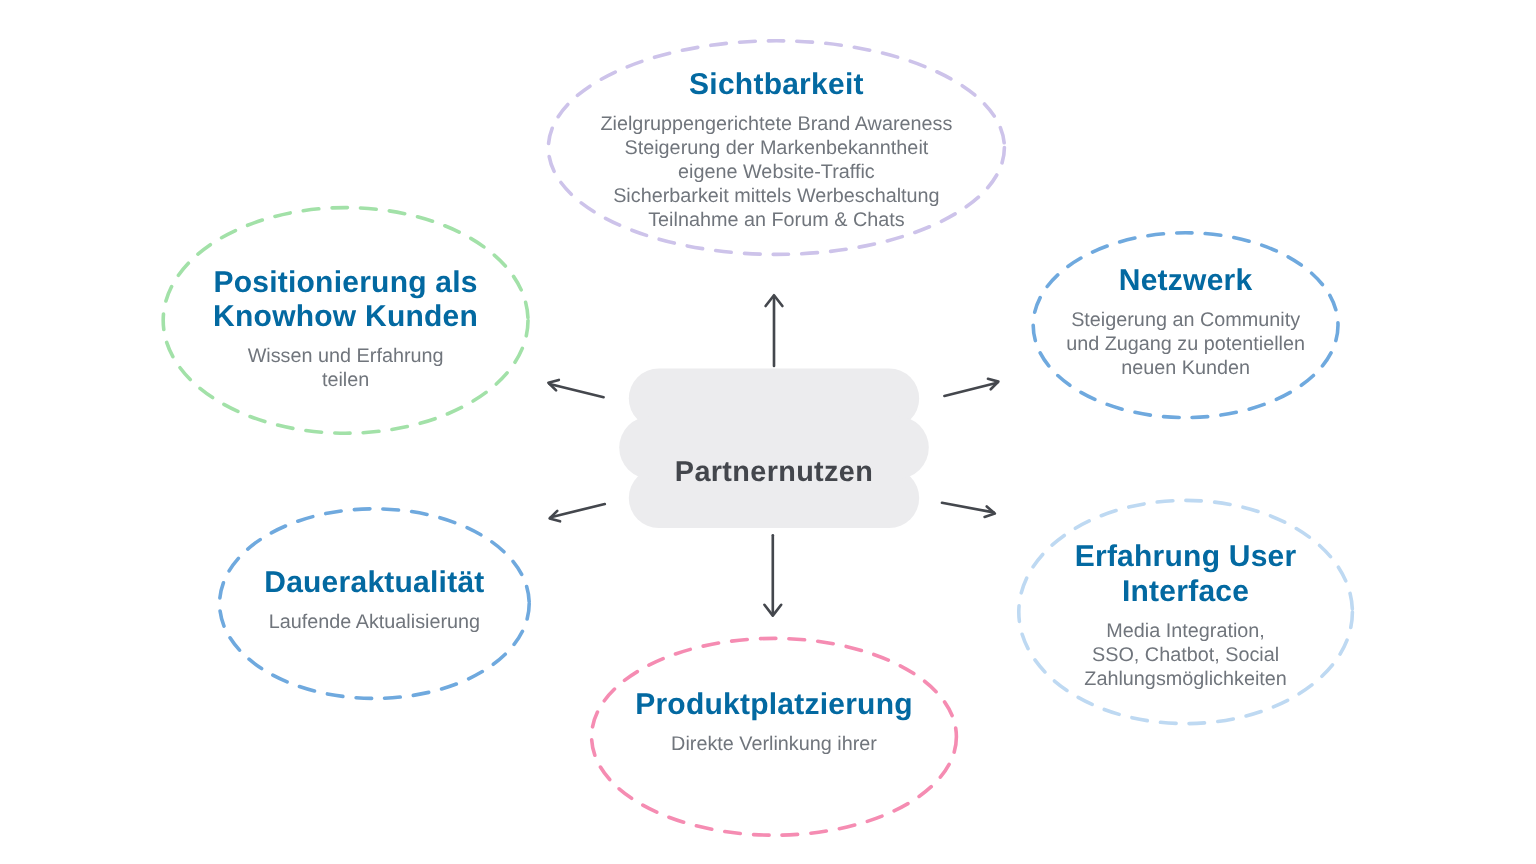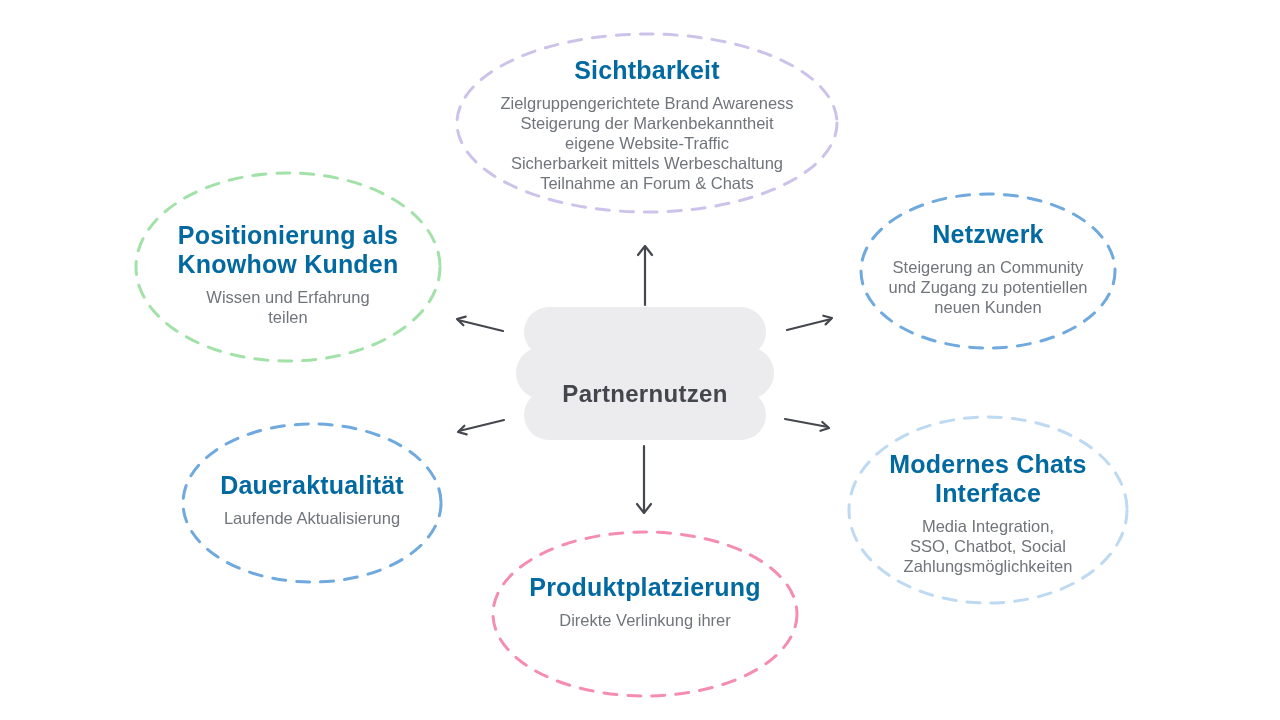--- a/index.html
+++ b/index.html
@@ -125,20 +125,20 @@
     <div class="node-title node-title-gap">Daueraktualität</div>
     <div class="node-line">Laufende Aktualisierung</div>
   </div>
 
   <div class="node" style="left:495px; top:573px; width:300px;">
     <div class="node-title node-title-gap">Produktplatzierung</div>
     <div class="node-line">Direkte Verlinkung ihrer</div>
   </div>
 
   <div class="node" style="left:861px; top:450px; width:254px;">
-    <div class="node-title">Modernes Chats</div>
+    <div class="node-title">Erfahrung User</div>
     <div class="node-title node-title-gap">Interface</div>
     <div class="node-line">Media Integration,</div>
     <div class="node-line">SSO, Chatbot, Social</div>
     <div class="node-line">Zahlungsmöglichkeiten</div>
   </div>
 
 </div>
 
 </body></html>

